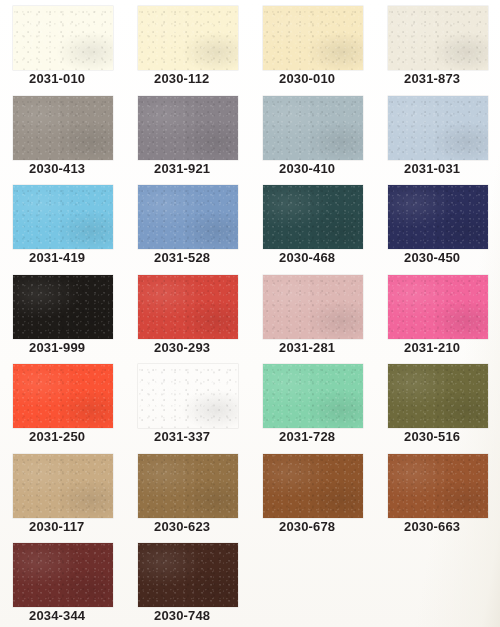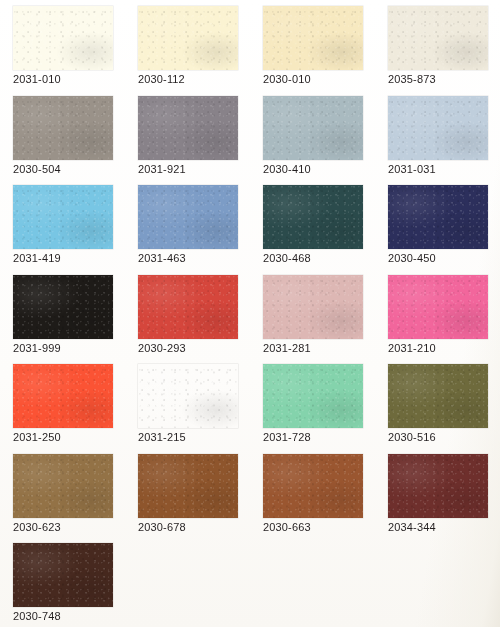--- a/index.html
+++ b/index.html
@@ -70,24 +70,24 @@
     position: absolute;
     inset: 0;
     opacity: 0.10;
     background:
       radial-gradient(ellipse 60% 55% at 25% 30%, rgba(255,255,255,0.9), transparent 70%),
       radial-gradient(ellipse 50% 45% at 78% 72%, rgba(0,0,0,0.8), transparent 72%);
     pointer-events: none;
   }
   .label {
     position: absolute;
-    left: 0;
+    left: 16px;
     top: 68px;
-    font-size: 11px;
-    font-weight: normal;
+    font-size: 13px;
+    font-weight: bold;
     letter-spacing: 0.15px;
     color: #231f20;
     white-space: nowrap;
     line-height: 10px;
   }
 </style>
 </head>
 <body>
 
 <div id="page"></div>
@@ -100,45 +100,45 @@
     <div class="cell">
       <div class="swatch" style="background-color: rgb(251, 243, 210);"></div>
       <div class="label">2030-112</div>
     </div>
     <div class="cell">
       <div class="swatch" style="background-color: rgb(247, 233, 192);"></div>
       <div class="label">2030-010</div>
     </div>
     <div class="cell">
       <div class="swatch" style="background-color: rgb(239, 234, 220);"></div>
-      <div class="label">2035-873</div>
+      <div class="label">2031-873</div>
     </div>
     <div class="cell">
       <div class="swatch" style="background-color: rgb(154, 146, 137);"></div>
-      <div class="label">2030-504</div>
+      <div class="label">2030-413</div>
     </div>
     <div class="cell">
       <div class="swatch" style="background-color: rgb(136, 130, 137);"></div>
       <div class="label">2031-921</div>
     </div>
     <div class="cell">
       <div class="swatch" style="background-color: rgb(169, 186, 192);"></div>
       <div class="label">2030-410</div>
     </div>
     <div class="cell">
       <div class="swatch" style="background-color: rgb(191, 206, 220);"></div>
       <div class="label">2031-031</div>
     </div>
     <div class="cell">
       <div class="swatch" style="background-color: rgb(120, 198, 228);"></div>
       <div class="label">2031-419</div>
     </div>
     <div class="cell">
       <div class="swatch" style="background-color: rgb(124, 156, 198);"></div>
-      <div class="label">2031-463</div>
+      <div class="label">2031-528</div>
     </div>
     <div class="cell">
       <div class="swatch" style="background-color: rgb(43, 75, 76);"></div>
       <div class="label">2030-468</div>
     </div>
     <div class="cell">
       <div class="swatch" style="background-color: rgb(44, 47, 92);"></div>
       <div class="label">2030-450</div>
     </div>
     <div class="cell">
@@ -156,29 +156,33 @@
     <div class="cell">
       <div class="swatch" style="background-color: rgb(242, 102, 156);"></div>
       <div class="label">2031-210</div>
     </div>
     <div class="cell">
       <div class="swatch" style="background-color: rgb(251, 83, 52);"></div>
       <div class="label">2031-250</div>
     </div>
     <div class="cell">
       <div class="swatch"></div>
-      <div class="label">2031-215</div>
+      <div class="label">2031-337</div>
     </div>
     <div class="cell">
       <div class="swatch" style="background-color: rgb(132, 211, 172);"></div>
       <div class="label">2031-728</div>
     </div>
     <div class="cell">
       <div class="swatch" style="background-color: rgb(110, 106, 60);"></div>
       <div class="label">2030-516</div>
+    </div>
+    <div class="cell">
+      <div class="swatch" style="background-color: rgb(201, 172, 132);"></div>
+      <div class="label">2030-117</div>
     </div>
     <div class="cell">
       <div class="swatch" style="background-color: rgb(147, 114, 70);"></div>
       <div class="label">2030-623</div>
     </div>
     <div class="cell">
       <div class="swatch" style="background-color: rgb(142, 85, 44);"></div>
       <div class="label">2030-678</div>
     </div>
     <div class="cell">

